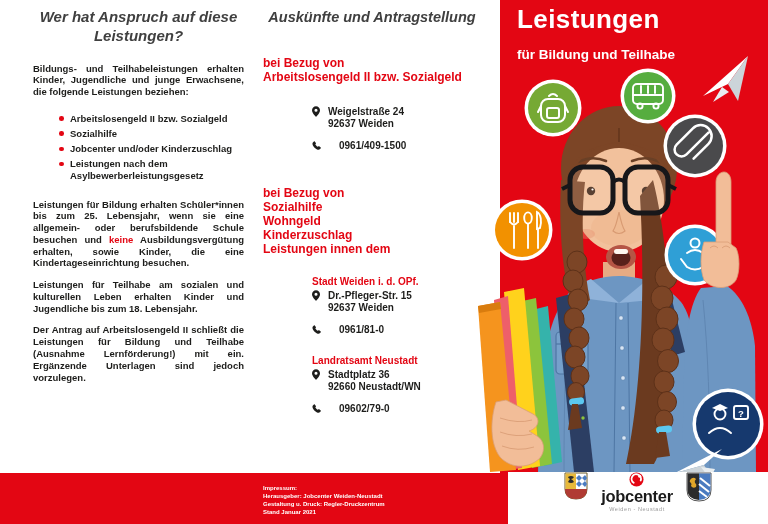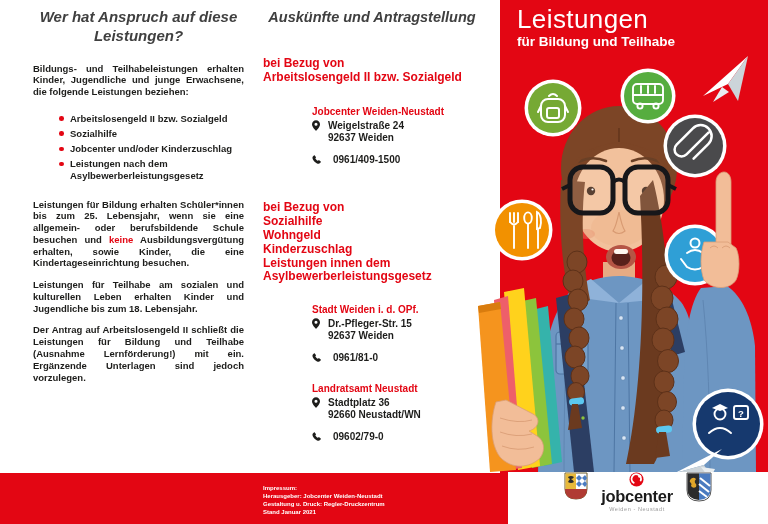--- a/index.html
+++ b/index.html
@@ -25,34 +25,34 @@
   .col-mid { position:absolute; left:263px; top:8px; width:218px; }
   .mid-title { font-size:14.5px; }
   .label { color:#e30613; font-weight:bold; font-size:12px; line-height:1.16; }
   .g1 { margin-top:31px; }
   .g2 { margin-top:36px; }
   .contact { margin-left:49px; margin-top:21px; font-size:10px; font-weight:bold; color:#1d1d1b; }
   .contact.tight { margin-top:20px; }
   .cname { color:#e30613; margin-bottom:3px; }
   .addr { display:flex; gap:8px; align-items:flex-start; }
   .addr-lines div { line-height:1.2; }
-  .phone { display:flex; gap:12px; margin-top:10px; align-items:center; }
+  .phone { display:flex; gap:18px; margin-top:10px; align-items:center; }
   .icn { display:inline-flex; flex:0 0 auto; }
 
   
   .bottom-strip { position:absolute; left:0; top:473px; width:768px; height:51px; background:#e30613; }
   .imprint { position:absolute; left:263px; top:11px; color:#fff; font-size:6px;
              font-weight:bold; line-height:1.35; }
 
   
   .cover { position:absolute; left:500px; top:0; width:268px; height:524px; }
   .illustration { position:absolute; left:-30px; top:0; width:298px; height:524px; }
   .cover-title-block { position:absolute; left:17px; top:5px; color:#fff; }
-  .cover-title { font-size:26px; font-weight:normal; letter-spacing:0.4px; line-height:1.08; }
-  .cover-subtitle { font-size:13.5px; font-weight:bold; margin-top:1px; }
+  .cover-title { font-size:26px; font-weight:bold; letter-spacing:0.4px; line-height:1.08; }
+  .cover-subtitle { font-size:13.5px; font-weight:bold; margin-top:14px; }
   .cover-footer { position:absolute; left:8px; top:472px; width:260px; height:68px; background:#fff;
                   display:flex; justify-content:center; gap:13px; }
   .logo-block { display:flex; flex-direction:column; align-items:center; line-height:1; }
   .logo-text { font-size:16.5px; font-weight:bold; color:#1a1a1a; letter-spacing:-0.3px; margin-top:1px; }
   .logo-sub { font-size:5.5px; color:#9a9a9a; letter-spacing:0.6px; margin-top:2px; }
 </style>
 </head>
 <body>
 
 <div class="page">
@@ -73,21 +73,20 @@
 
   <section class="col-mid">
     <h2 class="red-title mid-title">Auskünfte und Antragstellung</h2>
 
     <div class="label g1">
       <div>bei Bezug von</div>
       <div>Arbeitslosengeld II bzw. Sozialgeld</div>
     </div>
 
     <div class="contact">
-      <div class="cname">Jobcenter Weiden-Neustadt</div>
       <div class="addr">
         <span class="icn">
             <svg width="8" height="11" viewBox="0 0 12 16">
               <path d="M6 0C2.7 0 0 2.7 0 6c0 4.4 6 10 6 10s6-5.6 6-10C12 2.7 9.3 0 6 0zm0 8.3A2.3 2.3 0 1 1 6 3.7a2.3 2.3 0 0 1 0 4.6z" fill="#1d1d1b"></path>
             </svg>
           </span>
         <div class="addr-lines">
           <div>Weigelstraße 24</div>
           <div>92637 Weiden</div>
         </div>
@@ -101,21 +100,20 @@
         <span>0961/409-1500</span>
       </div>
     </div>
 
     <div class="label g2">
       <div>bei Bezug von</div>
       <div>Sozialhilfe</div>
       <div>Wohngeld</div>
       <div>Kinderzuschlag</div>
       <div>Leistungen innen dem</div>
-      <div>Asylbewerberleistungsgesetz</div>
     </div>
 
     <div class="contact tight">
       <div class="cname">Stadt Weiden i. d. OPf.</div>
       <div class="addr">
         <span class="icn">
             <svg width="8" height="11" viewBox="0 0 12 16">
               <path d="M6 0C2.7 0 0 2.7 0 6c0 4.4 6 10 6 10s6-5.6 6-10C12 2.7 9.3 0 6 0zm0 8.3A2.3 2.3 0 1 1 6 3.7a2.3 2.3 0 0 1 0 4.6z" fill="#1d1d1b"></path>
             </svg>
           </span>

